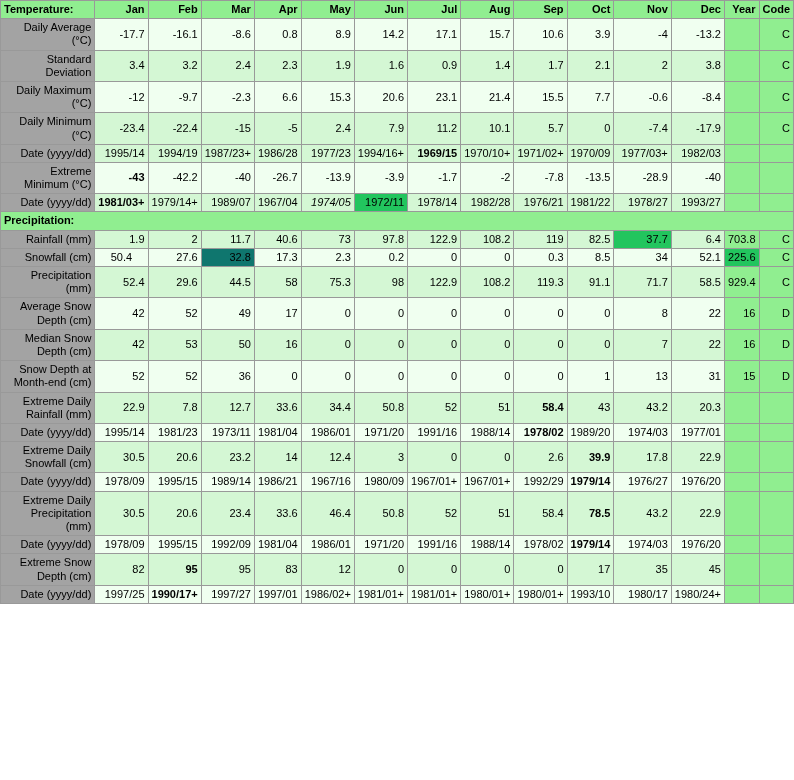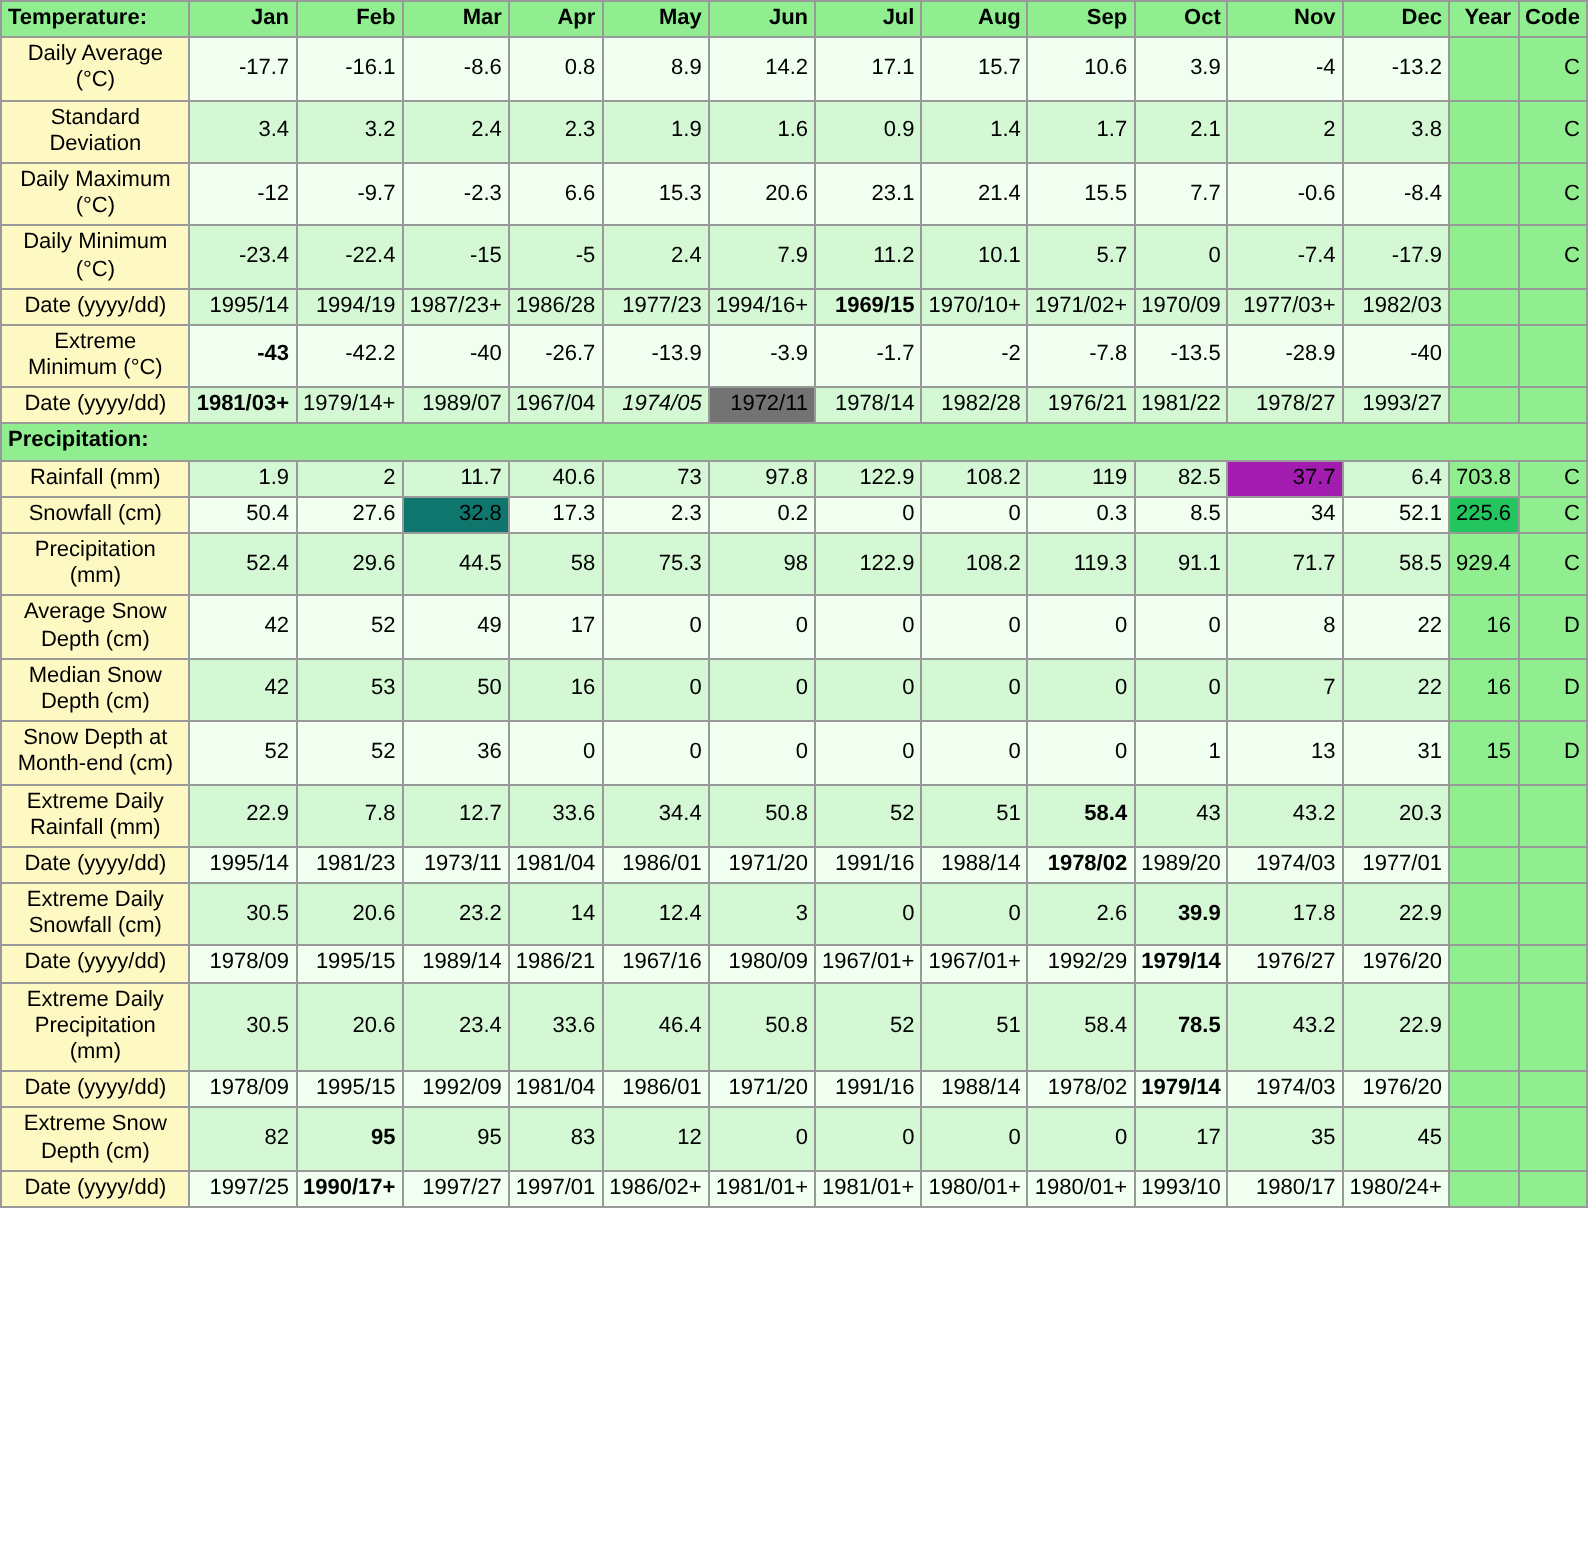--- a/index.html
+++ b/index.html
@@ -1,20 +1,20 @@
 <!DOCTYPE html>
 <html><head>
   <meta charset="utf-8">
   <style>
     * { margin: 0; padding: 0; box-sizing: border-box; }
     body { font-family: Arial, sans-serif; font-size: 11px; background: #fff; }
     table { border-collapse: collapse; width: 794px; }
     th, td { border: 1px solid #999; padding: 2px 3px; text-align: right; vertical-align: middle; line-height: 1.2; }
     th { background: #90EE90; font-weight: bold; }
-    .row-header { text-align: center; font-weight: normal; background: #fef9c3; min-width: 80px; }
+    .row-header { text-align: right; font-weight: normal; background: #a3a3a3; min-width: 80px; }
     .section-header { text-align: left; font-weight: bold; background: #90EE90; }
     tr:nth-child(odd) td:not(.row-header):not(.col-year):not(.col-code) { background: #f0fff0; }
     tr:nth-child(even) td:not(.row-header):not(.col-year):not(.col-code) { background: #e0ffe0; }
     .section-row td { background: #90EE90 !important; }
   </style>
 </head>
 <body>
 
 <table>
   <thead>
@@ -139,21 +139,21 @@
         <td style="background: rgb(144, 238, 144);"></td>
         <td style="background: rgb(144, 238, 144);"></td>
       </tr>
       <tr>
         <td class="row-header">Date (yyyy/dd)</td>
         <td style="font-weight: bold; background: rgb(212, 247, 212);">1981/03+</td>
         <td style="background: rgb(212, 247, 212);">1979/14+</td>
         <td style="background: rgb(212, 247, 212);">1989/07</td>
         <td style="background: rgb(212, 247, 212);">1967/04</td>
         <td style="background: rgb(212, 247, 212); font-style: italic;">1974/05</td>
-        <td style="background: #737373;">1972/11</td>
+        <td style="background: #22c55e;">1972/11</td>
         <td style="background: rgb(212, 247, 212);">1978/14</td>
         <td style="background: rgb(212, 247, 212);">1982/28</td>
         <td style="background: rgb(212, 247, 212);">1976/21</td>
         <td style="background: rgb(212, 247, 212);">1981/22</td>
         <td style="background: rgb(212, 247, 212);">1978/27</td>
         <td style="background: rgb(212, 247, 212);">1993/27</td>
         <td style="background: rgb(144, 238, 144);"></td>
         <td style="background: rgb(144, 238, 144);"></td>
       </tr>
       <tr class="section-row">
@@ -164,28 +164,28 @@
         <td style="background: rgb(212, 247, 212);">1.9</td>
         <td style="background: rgb(212, 247, 212);">2</td>
         <td style="background: rgb(212, 247, 212);">11.7</td>
         <td style="background: rgb(212, 247, 212);">40.6</td>
         <td style="background: rgb(212, 247, 212);">73</td>
         <td style="background: rgb(212, 247, 212);">97.8</td>
         <td style="background: rgb(212, 247, 212);">122.9</td>
         <td style="background: rgb(212, 247, 212);">108.2</td>
         <td style="background: rgb(212, 247, 212);">119</td>
         <td style="background: rgb(212, 247, 212);">82.5</td>
-        <td style="background: #a21caf; padding-left: 32px;">37.7</td>
+        <td style="background: #22c55e; padding-left: 32px;">37.7</td>
         <td style="background: rgb(212, 247, 212);">6.4</td>
         <td style="background: rgb(144, 238, 144);">703.8</td>
         <td style="background: rgb(144, 238, 144);">C</td>
       </tr>
       <tr>
         <td class="row-header">Snowfall (cm)</td>
-        <td style="background: rgb(240, 255, 240);">50.4</td>
+        <td style="background: rgb(240, 255, 240); text-align: center;">50.4</td>
         <td style="background: rgb(240, 255, 240);">27.6</td>
         <td style="background: #0f766e; padding-left: 10px;">32.8</td>
         <td style="background: rgb(240, 255, 240);">17.3</td>
         <td style="background: rgb(240, 255, 240);">2.3</td>
         <td style="background: rgb(240, 255, 240);">0.2</td>
         <td style="background: rgb(240, 255, 240);">0</td>
         <td style="background: rgb(240, 255, 240);">0</td>
         <td style="background: rgb(240, 255, 240);">0.3</td>
         <td style="background: rgb(240, 255, 240);">8.5</td>
         <td style="background: rgb(240, 255, 240);">34</td>

